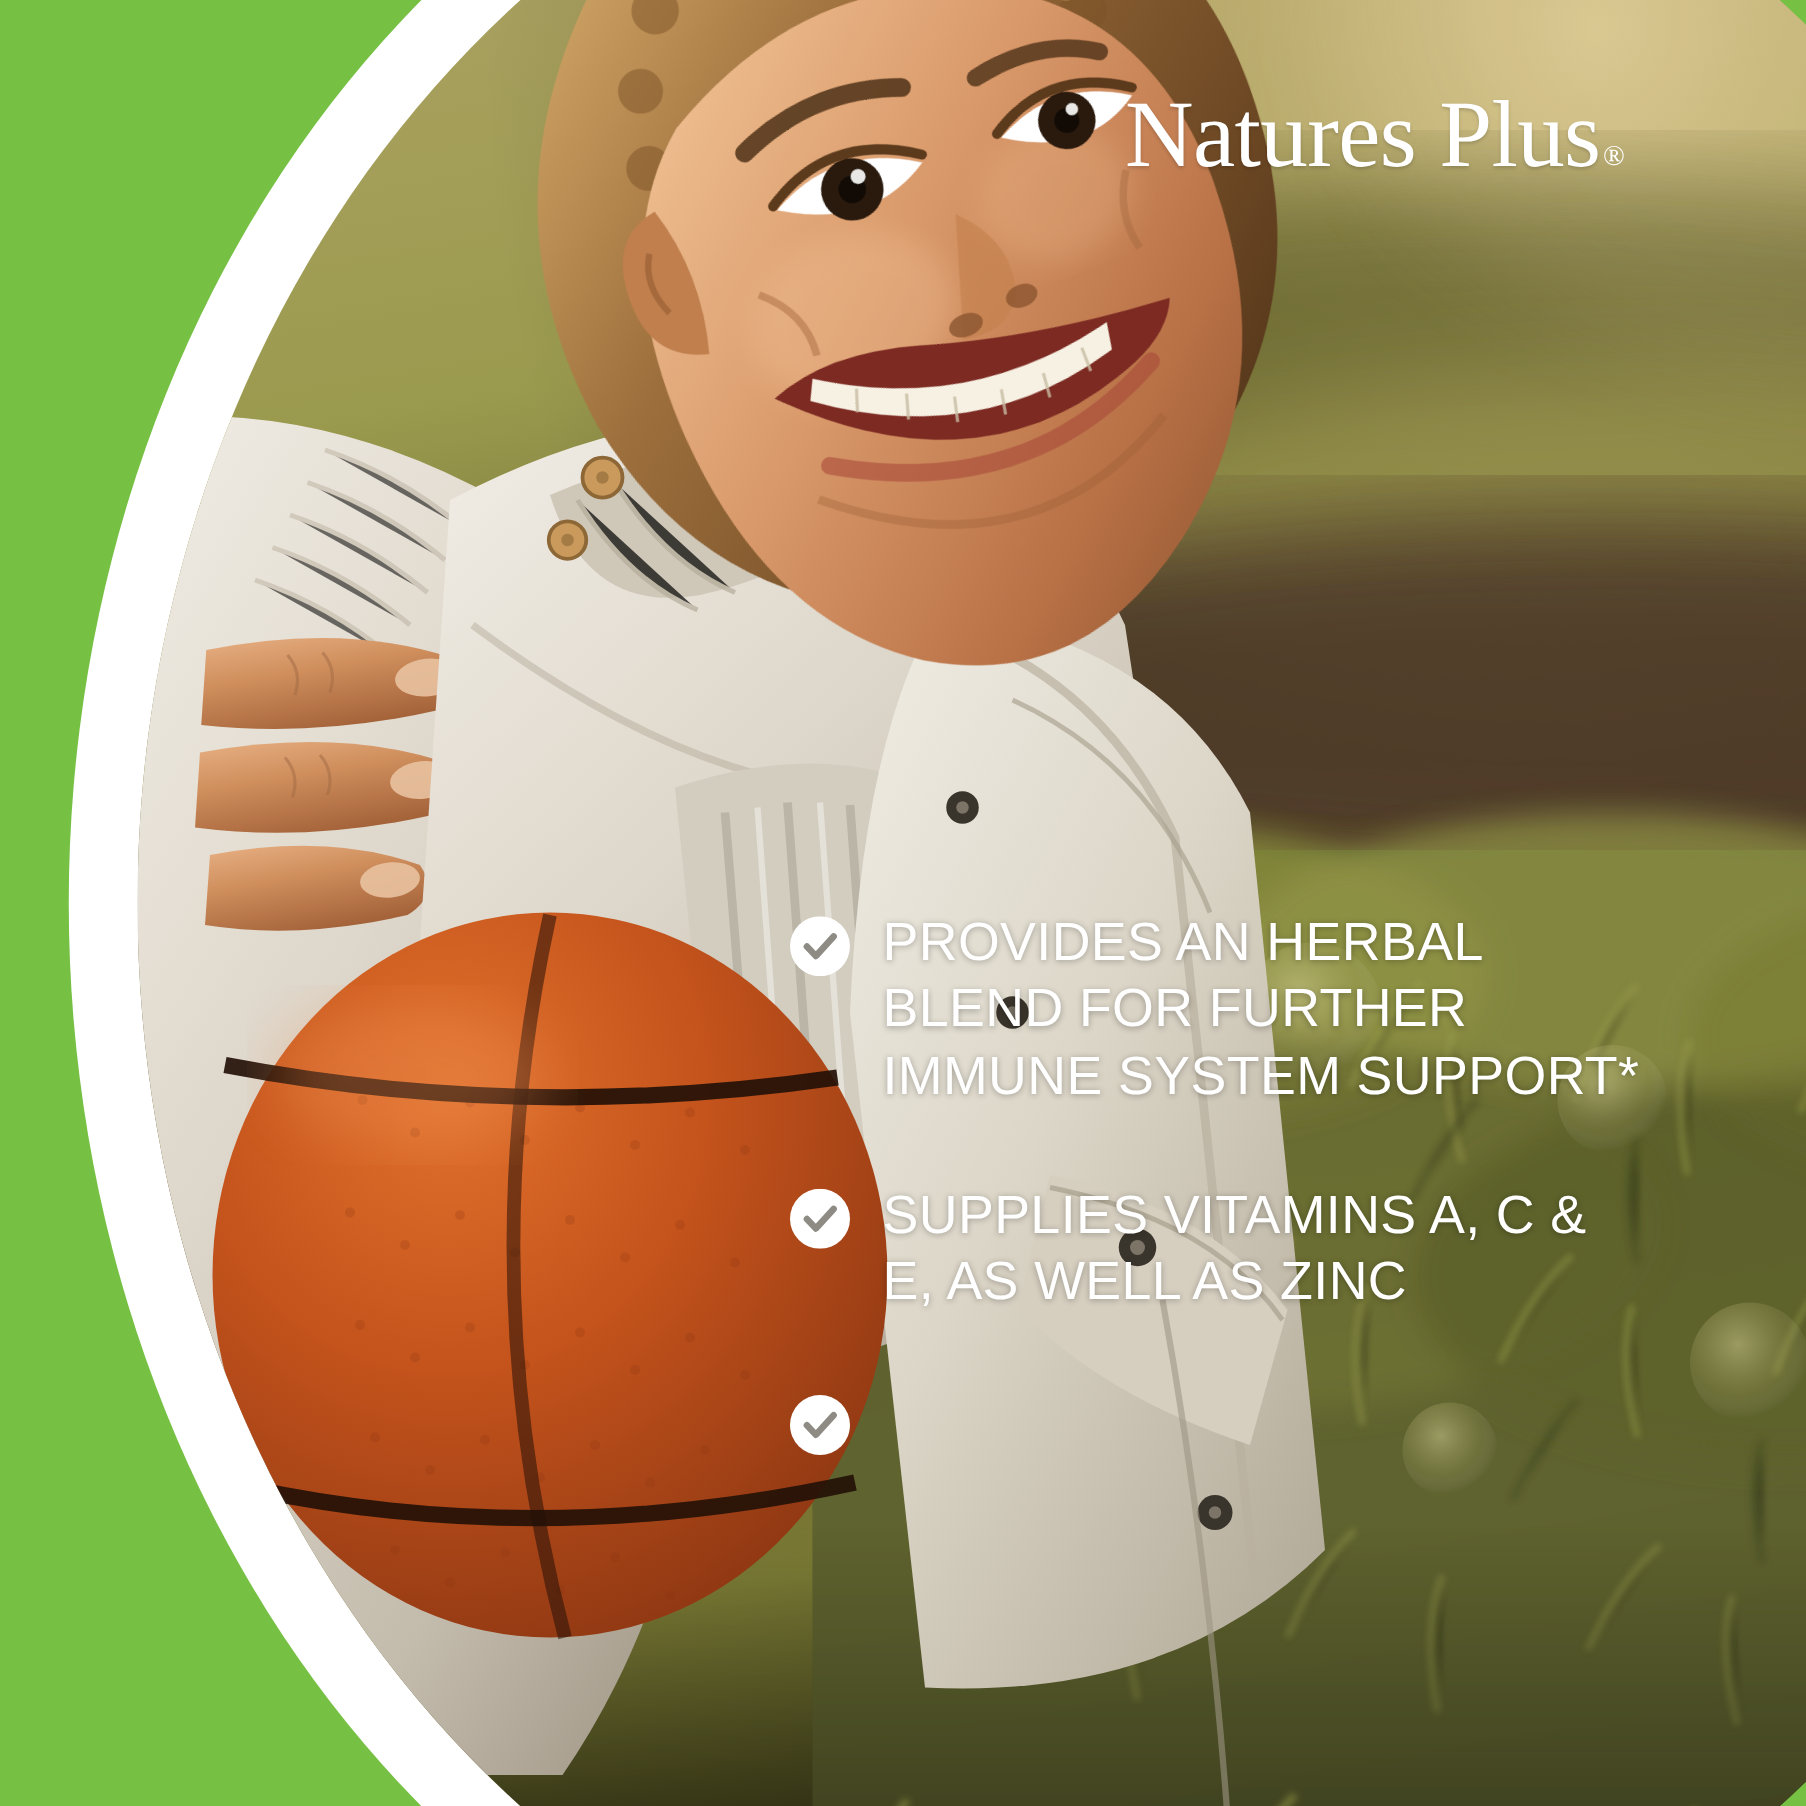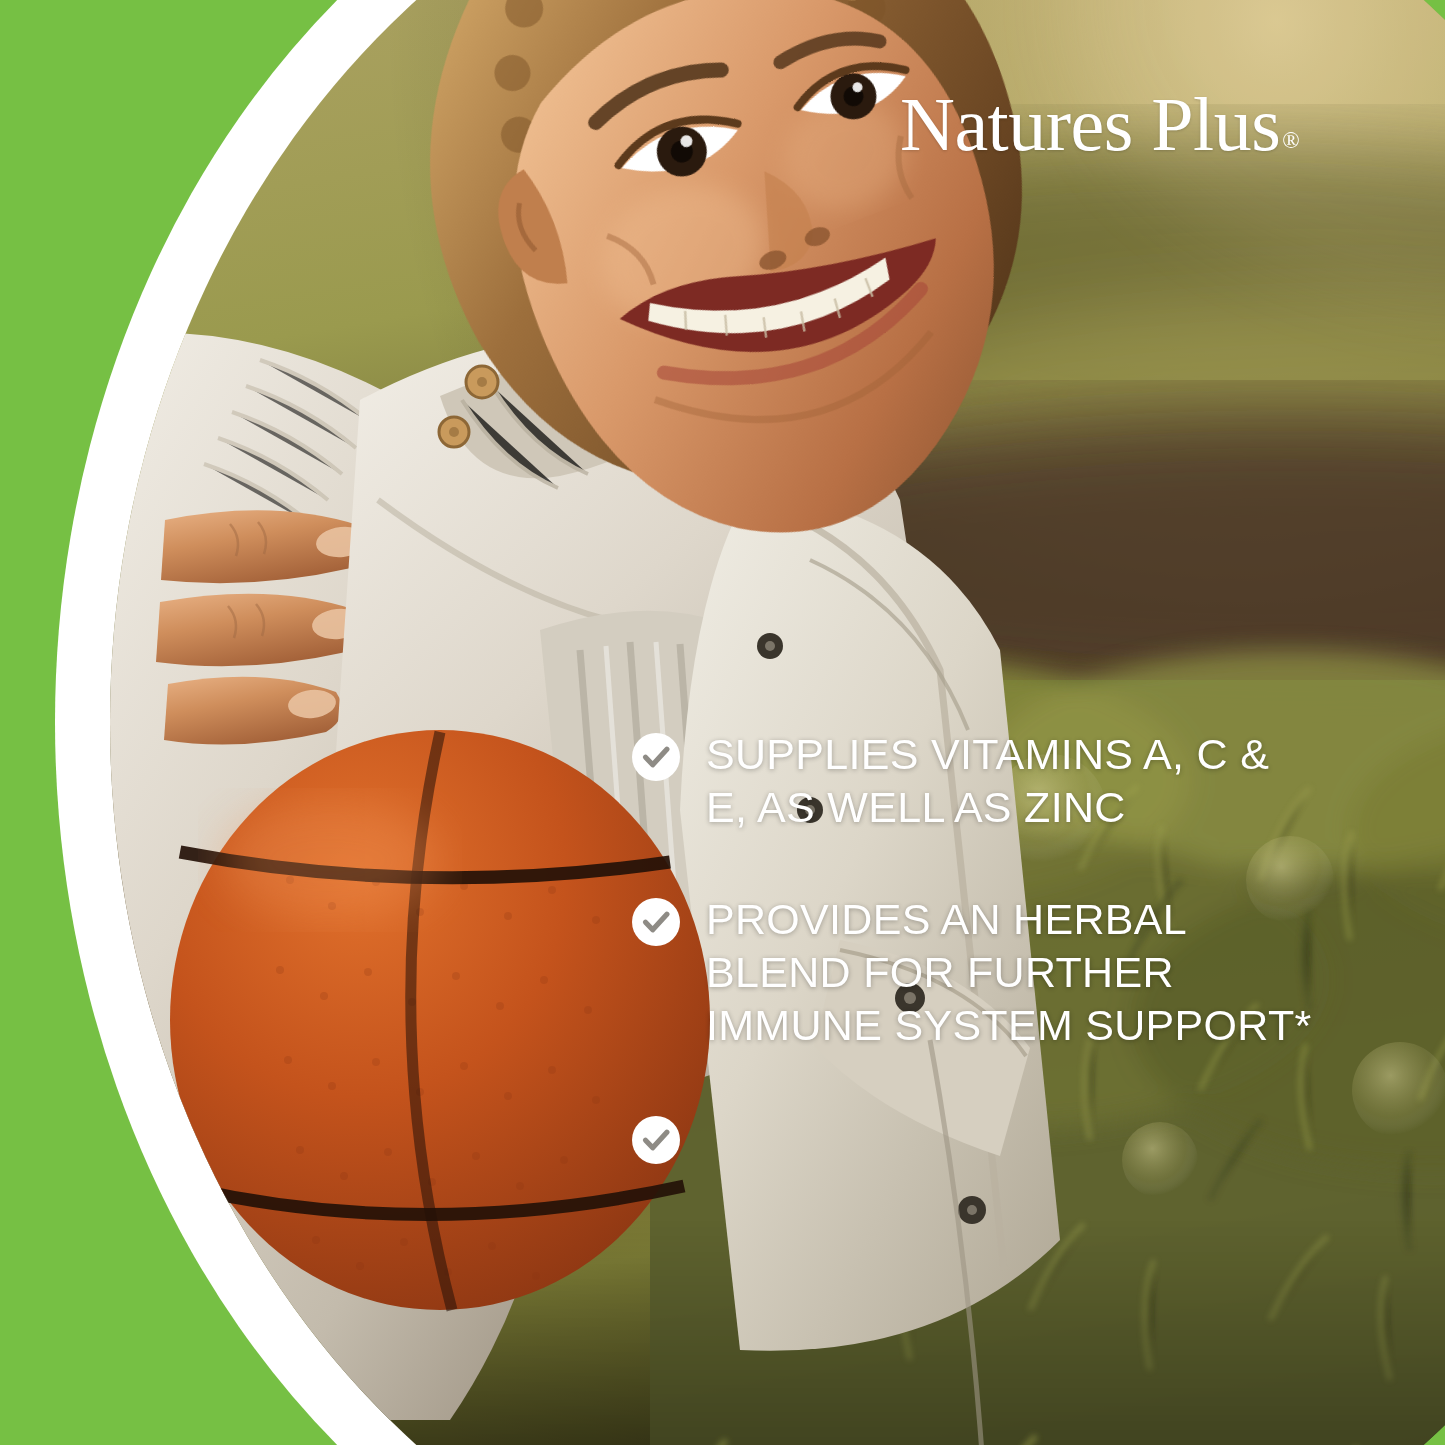--- a/index.html
+++ b/index.html
@@ -43,21 +43,21 @@
     height: 1845px;
     border-radius: 50%;
     overflow: hidden;
   }
   .photo-disc svg { display: block; width: 100%; height: 100%; }
 
   
   .logo {
     position: absolute;
     left: 900px;
-    top: 88px;
+    top: 72px;
     display: flex;
     align-items: flex-end;
     color: #ffffff;
     z-index: 12;
   }
   .logo-word {
     font-family: "Liberation Serif", "DejaVu Serif", serif;
     font-size: 76px;
     line-height: 0.96;
     letter-spacing: -0.5px;
@@ -552,34 +552,34 @@
 
   <div class="bullets">
 
     <div class="bullet">
       <span class="check-icon">
         <svg viewBox="0 0 48 48" xmlns="http://www.w3.org/2000/svg">
           <circle cx="24" cy="24" r="24" fill="#ffffff"></circle>
           <path d="M13.5 24.2 l7.2 7.6 l14.2 -15.6" fill="none" stroke="#8e8b85" stroke-width="5.2" stroke-linecap="round" stroke-linejoin="round"></path>
         </svg>
       </span>
-      <span class="bullet-text">SUPPLIES VITAMINS A, C &amp;
-E, AS WELL AS ZINC</span>
+      <span class="bullet-text">PROVIDES AN HERBAL
+BLEND FOR FURTHER
+IMMUNE SYSTEM SUPPORT*</span>
     </div>
 
     <div class="bullet">
       <span class="check-icon">
         <svg viewBox="0 0 48 48" xmlns="http://www.w3.org/2000/svg">
           <circle cx="24" cy="24" r="24" fill="#ffffff"></circle>
           <path d="M13.5 24.2 l7.2 7.6 l14.2 -15.6" fill="none" stroke="#8e8b85" stroke-width="5.2" stroke-linecap="round" stroke-linejoin="round"></path>
         </svg>
       </span>
-      <span class="bullet-text">PROVIDES AN HERBAL
-BLEND FOR FURTHER
-IMMUNE SYSTEM SUPPORT*</span>
+      <span class="bullet-text">SUPPLIES VITAMINS A, C &amp;
+E, AS WELL AS ZINC</span>
     </div>
 
     <div class="bullet">
       <span class="check-icon">
         <svg viewBox="0 0 48 48" xmlns="http://www.w3.org/2000/svg">
           <circle cx="24" cy="24" r="24" fill="#ffffff"></circle>
           <path d="M13.5 24.2 l7.2 7.6 l14.2 -15.6" fill="none" stroke="#8e8b85" stroke-width="5.2" stroke-linecap="round" stroke-linejoin="round"></path>
         </svg>
       </span>
     </div>

